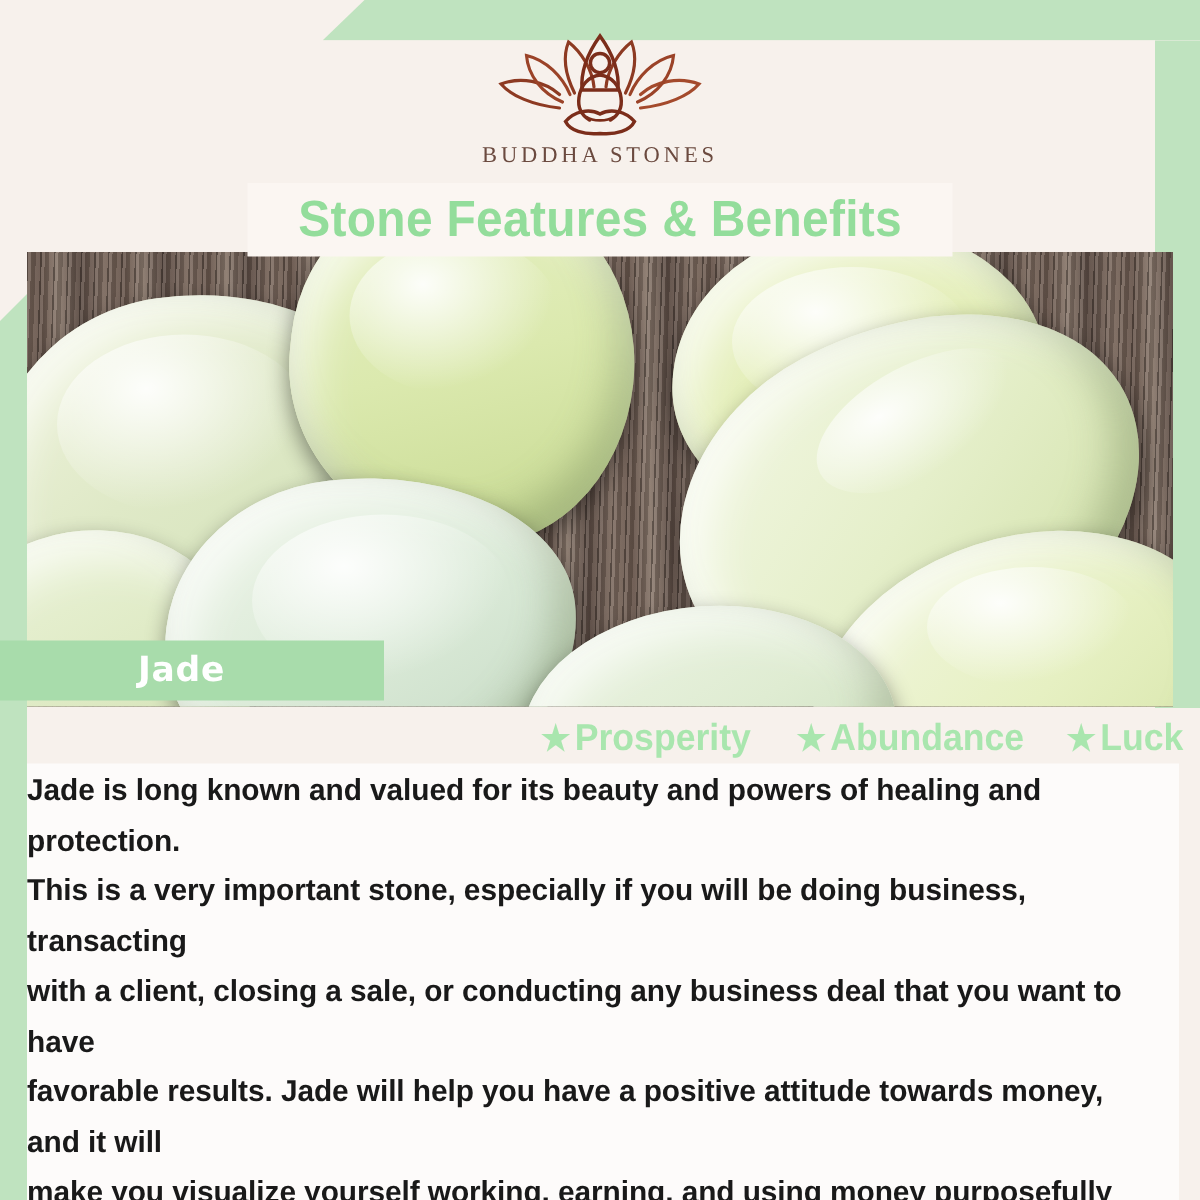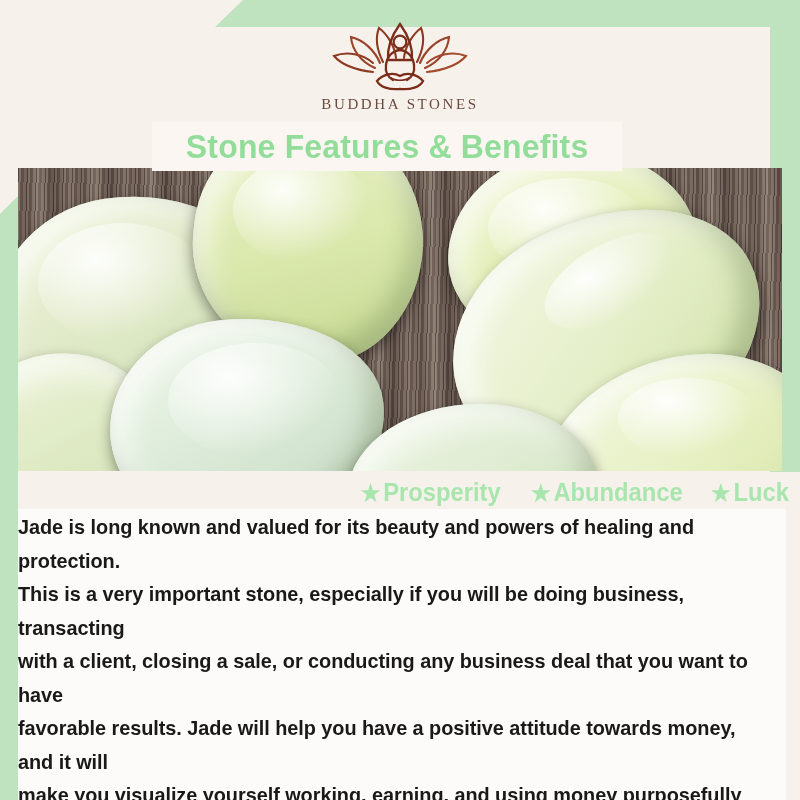--- a/index.html
+++ b/index.html
@@ -74,21 +74,21 @@
     font-family: "Liberation Serif", serif;
     font-size: 15px;
     letter-spacing: 2.6px;
     color: #6b4a3f;
     font-weight: 400;
   }
 
   
   .title-strip {
     position: absolute;
-    left: 152px;
+    left: 165px;
     top: 122px;
     width: 470px;
     height: 49px;
     background: #fbf6f2;
     display: flex;
     align-items: center;
     justify-content: center;
     z-index: 4;
   }
   .title-text {
@@ -293,20 +293,23 @@
                 border-radius:50% 50% 48% 52% / 50% 50% 50% 50%;
                 transform:rotate(-18deg);"></div>
     <div class="gloss" style="left:600px; top:210px; width:140px; height:80px;"></div>
 
     <div class="stone" style="left:330px; top:236px; width:250px; height:170px;
                 background:linear-gradient(150deg,#eef5e6,#dfecd2 50%,#c8dcbc);
                 border-radius:50% 50% 50% 50% / 50% 50% 50% 50%;
                 transform:rotate(-4deg);"></div>
   </div>
 
+  <div class="jade-band">
+    <span class="jade-label">Jade</span>
+  </div>
 
   <div class="benefits">
     <span class="benefit"><span class="star">★</span><span>Prosperity</span></span>
     <span class="benefit"><span class="star">★</span><span>Abundance</span></span>
     <span class="benefit"><span class="star">★</span><span>Luck</span></span>
   </div>
 
   <div class="body-copy">
     <p>Jade is long known and valued for its beauty and powers of healing and protection.</p>
     <p>This is a very important stone, especially if you will be doing business, transacting</p>

